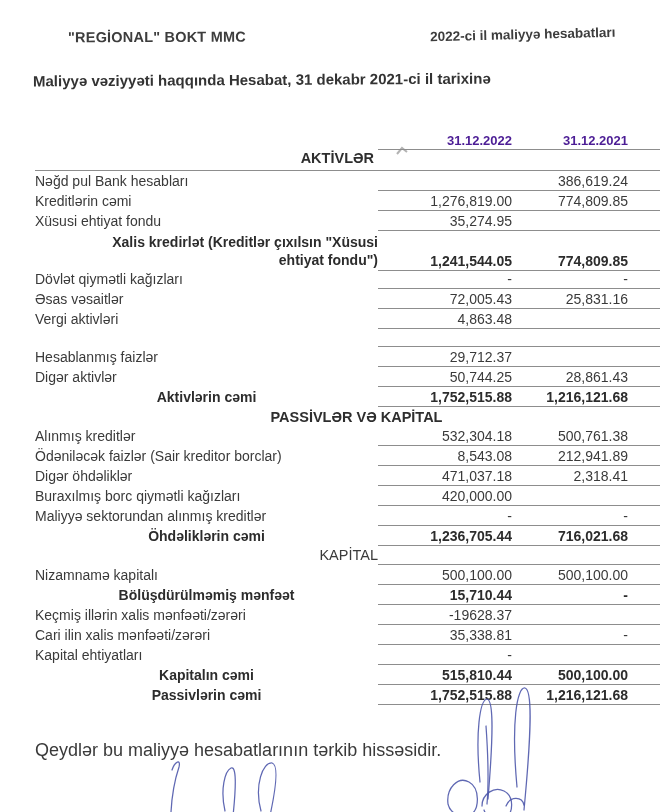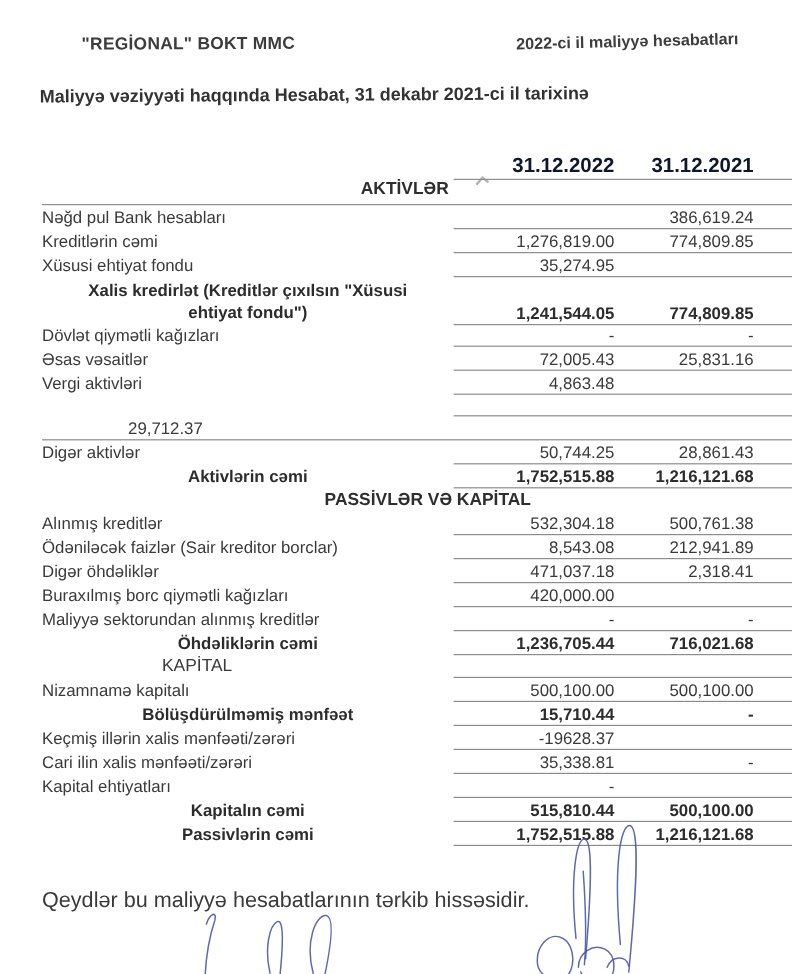--- a/index.html
+++ b/index.html
@@ -20,32 +20,32 @@
   .table{position:absolute;left:35px;top:128px;width:625px;}
   .trow{display:flex;align-items:stretch;}
   .lbl{width:343px;font-size:14px;color:#3a3a3a;box-sizing:border-box;white-space:nowrap;display:flex;flex-direction:column;justify-content:flex-end;padding-bottom:2px;}
   .vals{flex:1;display:flex;align-items:flex-end;}
   .vals.u{border-bottom:1px solid #8d8d8d;}
   .v1{width:134px;text-align:right;font-size:14px;padding-bottom:1px;white-space:nowrap;}
   .v2{flex:1;text-align:right;font-size:14px;padding-right:32px;padding-bottom:1px;box-sizing:border-box;white-space:nowrap;}
   .vals.b .v1,.vals.b .v2{font-weight:bold;color:#2c2c2c;}
 
   .t-colhead{height:22px;}
-  .t-colhead .v1,.t-colhead .v2{font-weight:bold;font-size:17px;color:#0f172a;}
+  .t-colhead .v1,.t-colhead .v2{font-weight:bold;font-size:13px;color:#4c1d95;}
   .t-section{height:21px;flex-direction:column;}
   .t-section .lbl{font-weight:bold;font-size:14.5px;color:#2e2e2e;text-align:right;padding-right:4px;}
   .t-item{height:20px;}
   .t-dash{height:18px;}
   .t-two{height:40px;}
-  .t-two .lbl{font-weight:bold;color:#2c2c2c;text-align:center;line-height:1.3;}
+  .t-two .lbl{font-weight:bold;color:#2c2c2c;text-align:center;line-height:1.3;align-items:flex-end;}
   .t-blank{height:18px;}
   .t-sectionwide{height:19px;}
   .widelbl{width:100%;text-align:center;font-weight:bold;font-size:14.5px;color:#2e2e2e;padding-left:18px;box-sizing:border-box;align-self:flex-end;padding-bottom:1px;white-space:nowrap;}
   .t-sectioncenter{height:19px;}
-  .t-sectioncenter .lbl{text-align:left;padding-left:100px;font-size:14.5px;color:#3a3a3a;}
+  .t-sectioncenter .lbl{text-align:right;padding-left:100px;font-size:14.5px;color:#3a3a3a;}
   .t-total{height:20px;}
   .t-total .lbl{font-weight:bold;color:#2c2c2c;text-align:center;}
 
   
   .footnote{position:absolute;left:35px;top:740px;font-size:18px;color:#3a3a3a;white-space:nowrap;}
 
   .sig{position:absolute;}
   .sig path{fill:none;stroke-linecap:round;stroke-width:1.25;opacity:.9;}
   .artifact{position:absolute;left:396px;top:146px;}
   .artifact path{fill:none;stroke:#b3b3b3;stroke-width:2;}
@@ -130,20 +130,21 @@
         </div>
       </div>
       <div class="trow t-blank">
         <div class="lbl"></div>
         <div class="vals u">
           <div class="v1"></div>
           <div class="v2"></div>
         </div>
       </div>
       <div class="trow t-item">
+        <div class="lbl">Hesablanmış faizlər</div>
         <div class="vals u">
           <div class="v1">29,712.37</div>
           <div class="v2"></div>
         </div>
       </div>
       <div class="trow t-item">
         <div class="lbl">Digər aktivlər</div>
         <div class="vals u">
           <div class="v1">50,744.25</div>
           <div class="v2">28,861.43</div>

